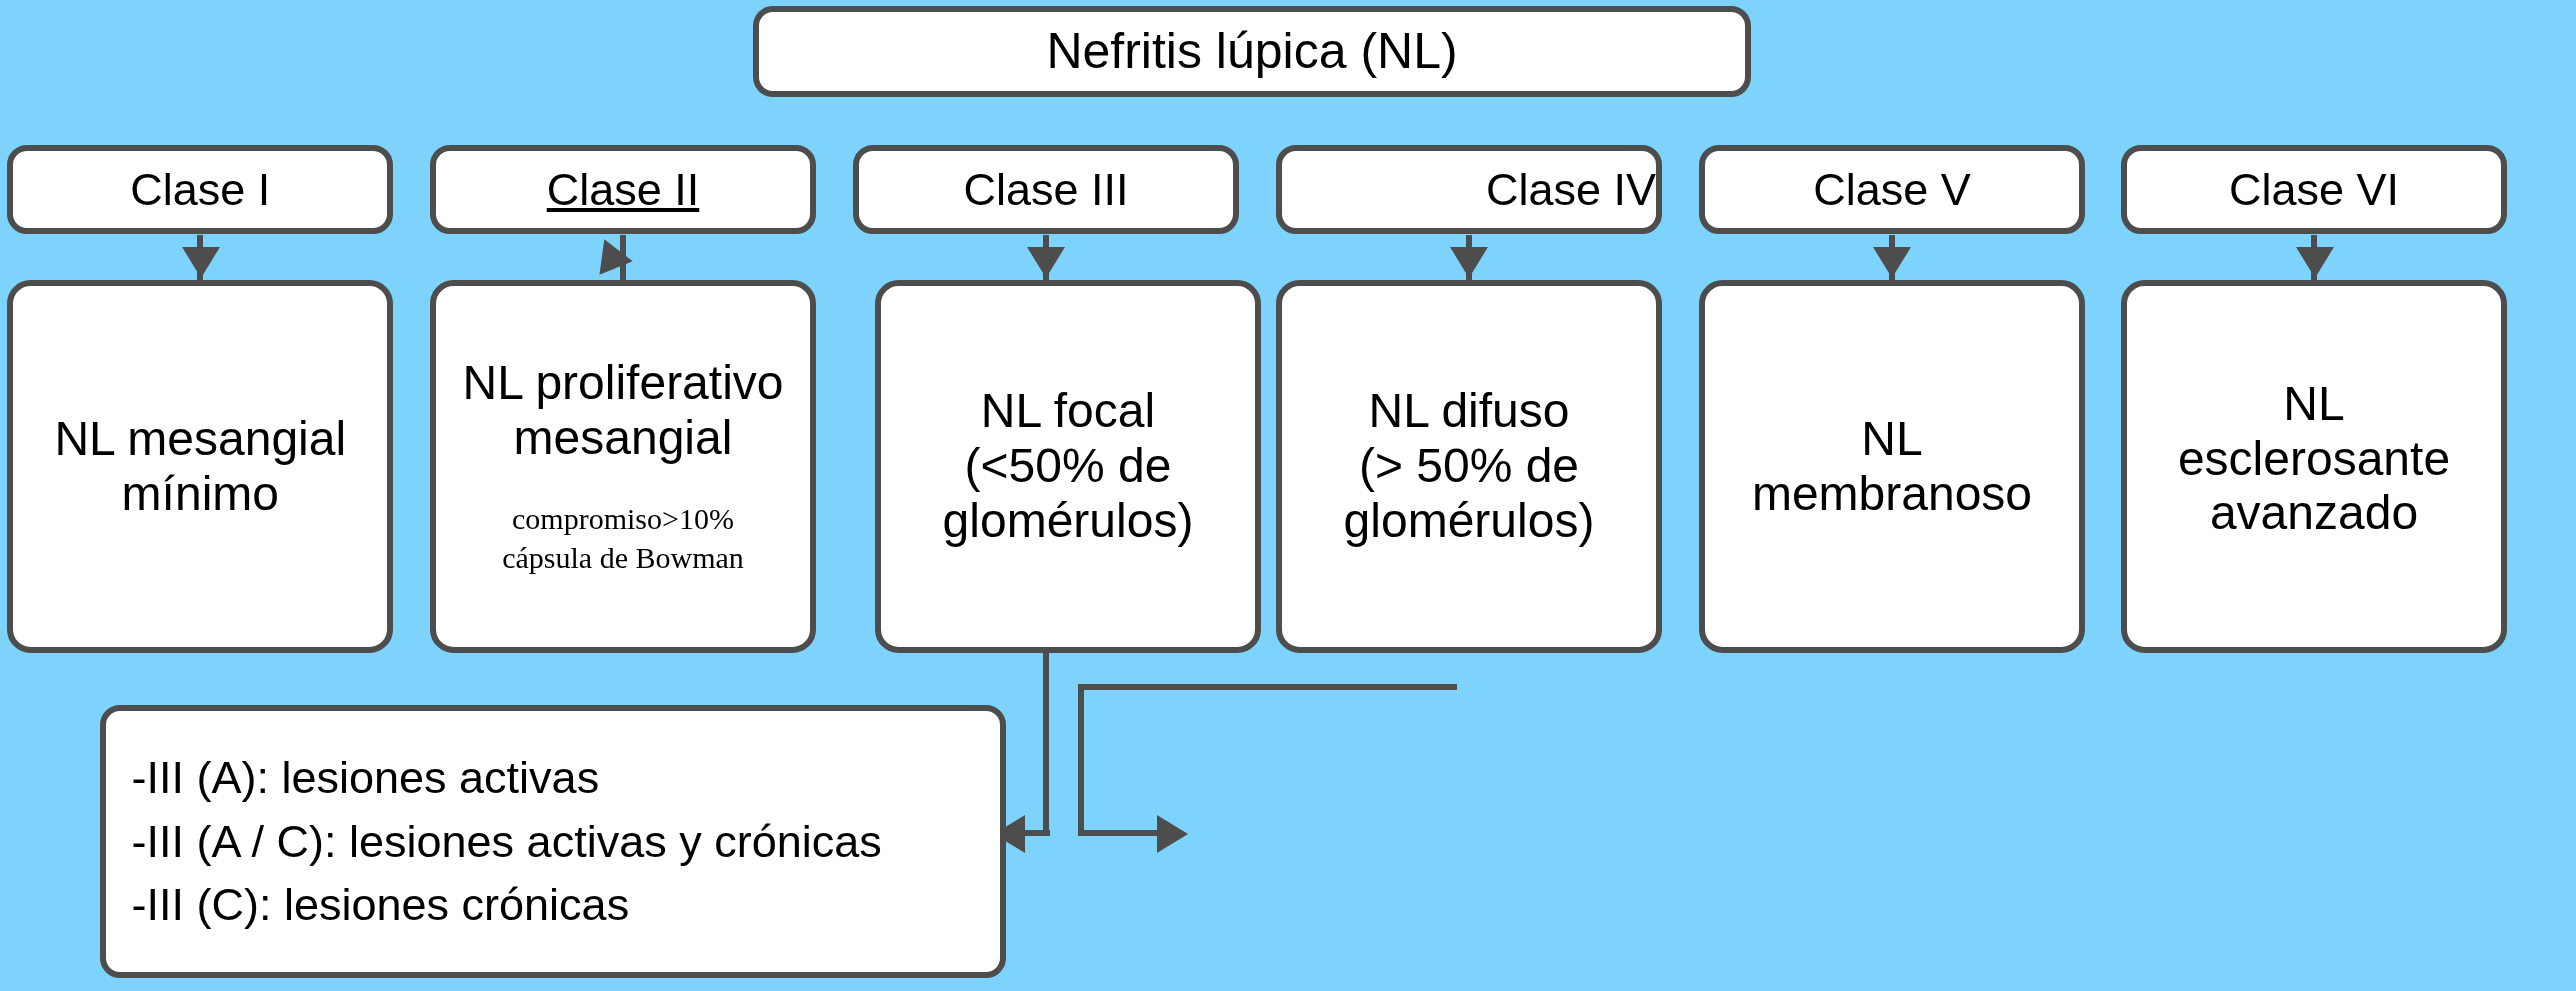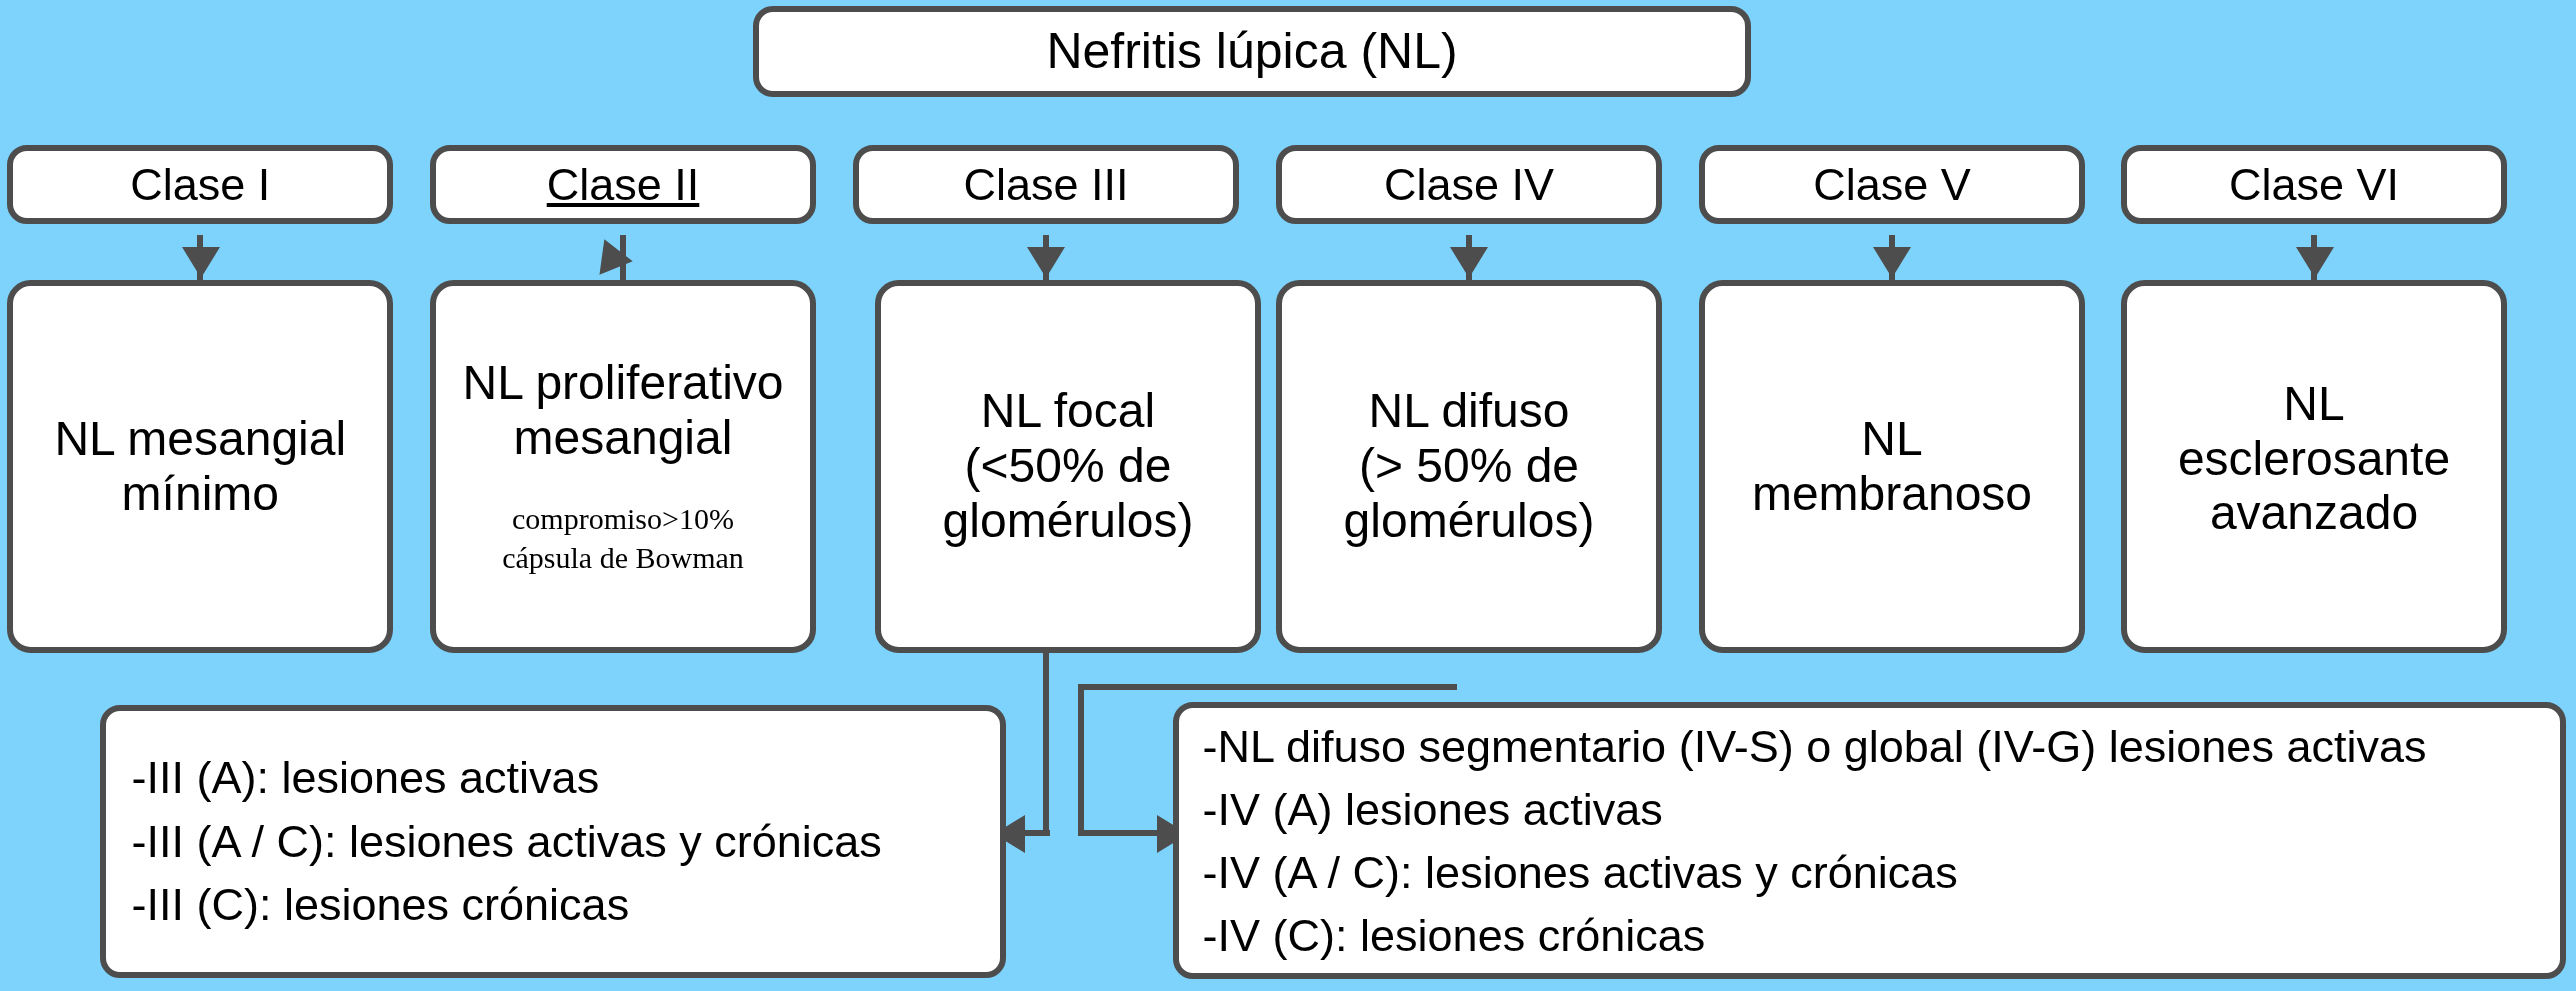--- a/index.html
+++ b/index.html
@@ -33,21 +33,21 @@
     left: 753px;
     top: 5.5px;
     width: 998px;
     height: 91px;
     font-size: 50px;
     border-radius: 20px;
   }
   .header-box {
     top: 145px;
     width: 386px;
-    height: 79px;
+    height: 89px;
     font-size: 45px;
     border-radius: 20px;
   }
   .desc-box {
     top: 280px;
     width: 386px;
     height: 373px;
     font-size: 48px;
     border-radius: 23.6px;
     padding: 0 9px;
@@ -143,21 +143,21 @@
 
   <div class="box header-box" style="left:7.3px;">
       <span>Clase I</span>
     </div>
   <div class="box header-box" style="left:430px;text-decoration:underline;">
       <span>Clase II</span>
     </div>
   <div class="box header-box" style="left:853px;">
       <span>Clase III</span>
     </div>
-  <div class="box header-box" style="left:1276px;">
+  <div class="box header-box" style="left:1276px;align-items:flex-end;">
       <span>Clase IV</span>
     </div>
   <div class="box header-box" style="left:1699px;">
       <span>Clase V</span>
     </div>
   <div class="box header-box" style="left:2121px;">
       <span>Clase VI</span>
     </div>
 
   <div class="conn" style="left:197px;  top:235px; width:6.4px; height:47px;"></div>
@@ -221,21 +221,15 @@
   <div class="conn" style="left:1078px; top:684px; width:6.4px; height:149px;"></div>
   <div class="conn" style="left:1078px; top:830px; width:86px; height:6.4px;"></div>
   <div class="arrow-right" style="left:1157px; top:815px;"></div>
 
   <div class="detail-box detail-left">
     <div class="detail-line">-III (A): lesiones activas</div>
     <div class="detail-line">-III (A / C): lesiones activas y crónicas</div>
     <div class="detail-line">-III (C): lesiones crónicas</div>
   </div>
 
-  <div class="detail-box detail-right">
-    <div class="detail-line">-NL difuso segmentario (IV-S) o global (IV-G) lesiones activas</div>
-    <div class="detail-line">-IV (A) lesiones activas</div>
-    <div class="detail-line">-IV (A / C): lesiones activas y crónicas</div>
-    <div class="detail-line">-IV (C): lesiones crónicas</div>
-  </div>
 
 </div>
 
 
 </body></html>

